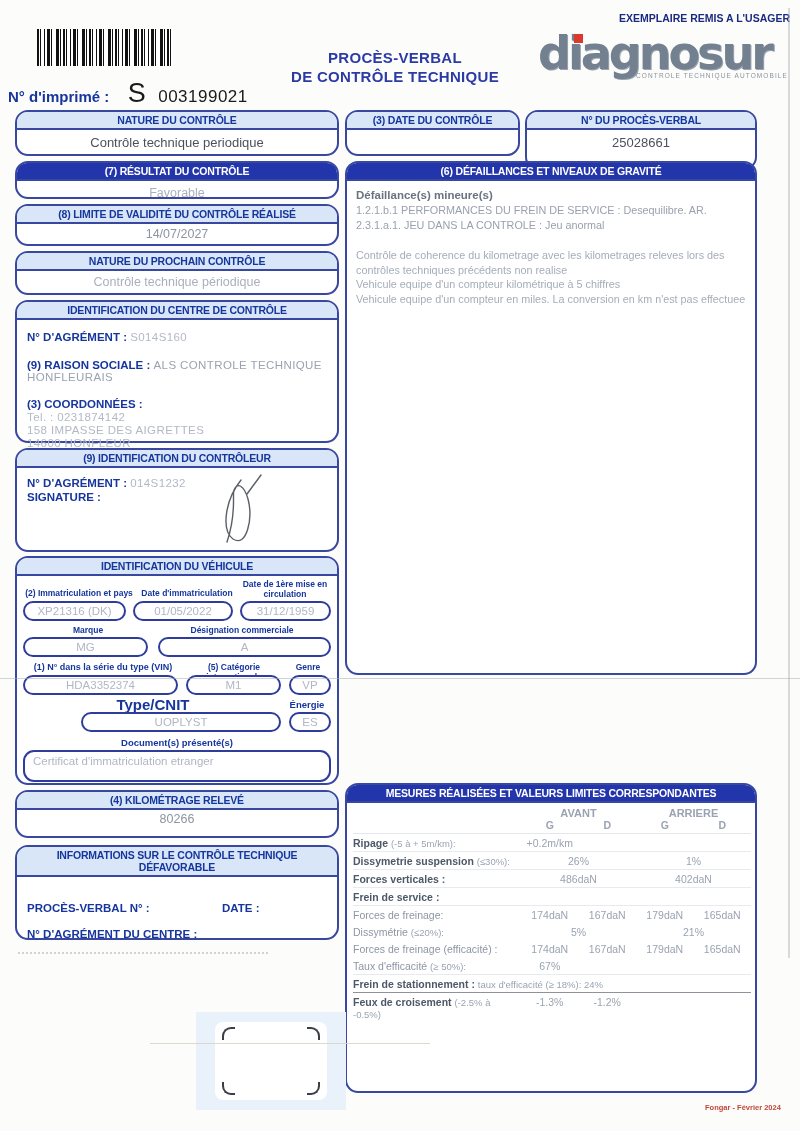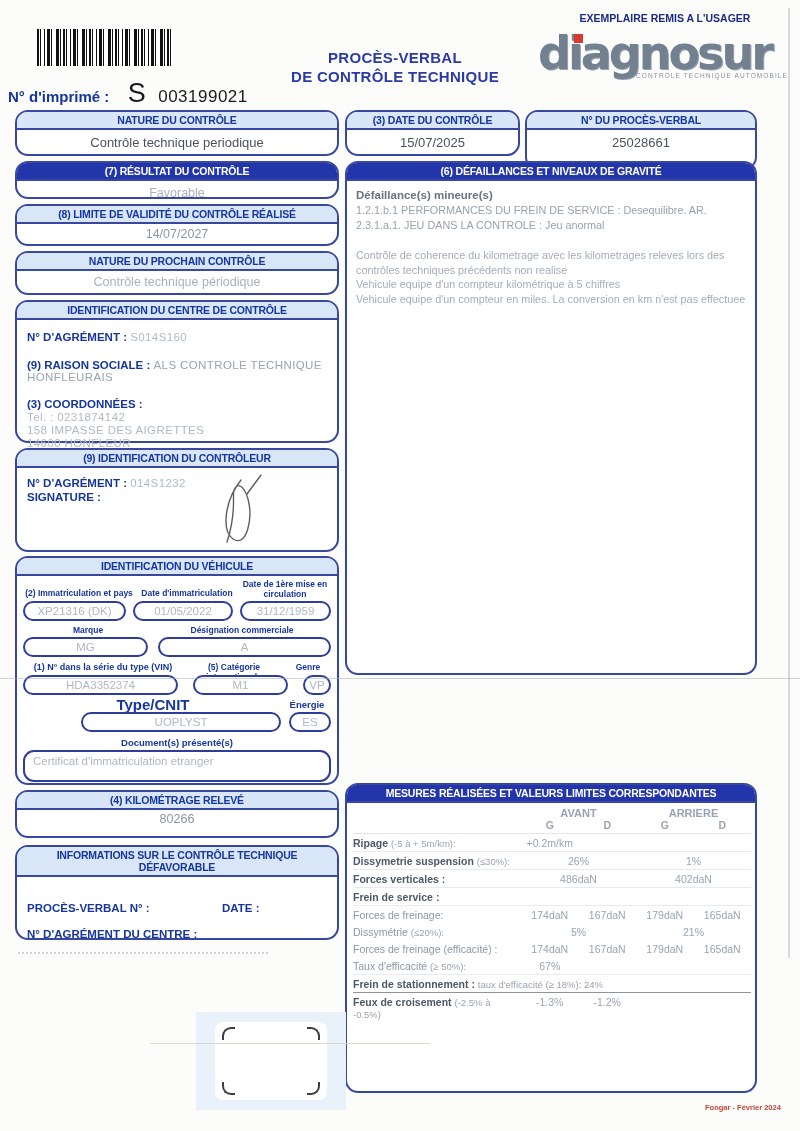--- a/index.html
+++ b/index.html
@@ -15,21 +15,21 @@
     background:
       repeating-linear-gradient(90deg,#111 0 2px,#fff 2px 3px,#111 3px 4px,#fff 4px 7px,
         #111 7px 8px,#fff 8px 10px,#111 10px 13px,#fff 13px 14px,#111 14px 15px,#fff 15px 19px,
         #111 19px 22px,#fff 22px 23px,#111 23px 24px,#fff 24px 26px);}
   .imprime{position:absolute;left:8px;top:78px;white-space:nowrap;}
   .imprime .lab{color:#16369e;font-weight:bold;font-size:15px;}
   .imprime .serie{color:#1a1a1a;font-size:27px;font-weight:normal;margin-left:14px;}
   .imprime .num{color:#1a1a1a;font-size:17px;margin-left:8px;letter-spacing:0.5px;}
   .doc-title{position:absolute;left:250px;top:48px;width:290px;text-align:center;
              color:#2b3aa5;font-weight:bold;font-size:15px;line-height:19px;letter-spacing:0.3px;}
-  .exemplaire{position:absolute;left:540px;top:12px;width:250px;text-align:center;
+  .exemplaire{position:absolute;left:540px;top:12px;width:250px;text-align:right;
               color:#1a2a80;font-weight:bold;font-size:10.5px;}
   .logo{position:absolute;left:538px;top:30px;width:250px;}
   .logo .word{font-size:46px;font-weight:bold;letter-spacing:-3px;color:#73808f;
               font-family:"DejaVu Sans",sans-serif;line-height:46px;
               text-shadow:1px 1px 0 #9aa4b0;}
   .logo .dot{position:absolute;left:36px;top:4px;width:9px;height:9px;background:#d93a2b;}
   .logo .sub{font-size:6.5px;letter-spacing:1.1px;color:#8a93a0;text-align:right;margin-top:-4px;}
   
   .val-dark{color:#4b515c;font-size:13px;text-align:center;}
   .val-med{color:#8d95a2;font-size:12.5px;text-align:center;}
@@ -95,21 +95,20 @@
     <span class="dot"></span>
     <div class="sub">CONTROLE TECHNIQUE AUTOMOBILE</div>
   </div>
 
   <div class="sec" style="left:15px;top:110px;width:324px;height:46px;">
     <div class="sec-h">NATURE DU CONTRÔLE</div>
     <div class="val-dark vcenter" style="height:24px;">Contrôle technique periodique</div>
   </div>
   <div class="sec" style="left:345px;top:110px;width:175px;height:46px;">
     <div class="sec-h">(3) DATE DU CONTRÔLE</div>
-    <div class="val-dark vcenter" style="height:24px;">15/07/2025</div>
   </div>
   <div class="sec" style="left:525px;top:110px;width:232px;height:60px;">
     <div class="sec-h">N° DU PROCÈS-VERBAL</div>
     <div class="val-dark vcenter" style="height:24px;">25028661</div>
   </div>
 
   <div class="sec" style="left:15px;top:161px;width:324px;height:38px;">
     <div class="sec-h dark">(7) RÉSULTAT DU CONTRÔLE</div>
     <div class="val-faded vcenter" style="height:24px;">Favorable</div>
   </div>
@@ -174,21 +173,21 @@
     <div class="vrow" style="top:79px;display:flex;gap:10px;">
       <div class="pill" style="flex:0 0 125px;">MG</div>
       <div class="pill" style="flex:1;">A</div>
     </div>
 
     <div class="vrow" style="top:105px;display:flex;">
       <div class="vlab" style="flex:0 0 160px;font-size:9px;">(1) N° dans la série du type (VIN)</div>
       <div class="vlab" style="flex:0 0 102px;">(5) Catégorie internationale</div>
       <div class="vlab" style="flex:1;">Genre</div>
     </div>
-    <div class="vrow" style="top:117px;display:flex;gap:15px;">
+    <div class="vrow" style="top:117px;display:flex;gap:8px;">
       <div class="pill" style="flex:0 0 155px;">HDA3352374</div>
       <div class="pill" style="flex:0 0 95px;">M1</div>
       <div class="pill" style="flex:1;">VP</div>
     </div>
 
     <div class="vrow" style="top:142px;display:flex;">
       <div class="vlab" style="flex:0 0 260px;font-size:15px;">Type/CNIT</div>
       <div class="vlab" style="flex:1;font-size:9.5px;">Énergie</div>
     </div>
     <div class="vrow" style="top:154px;display:flex;gap:8px;">

